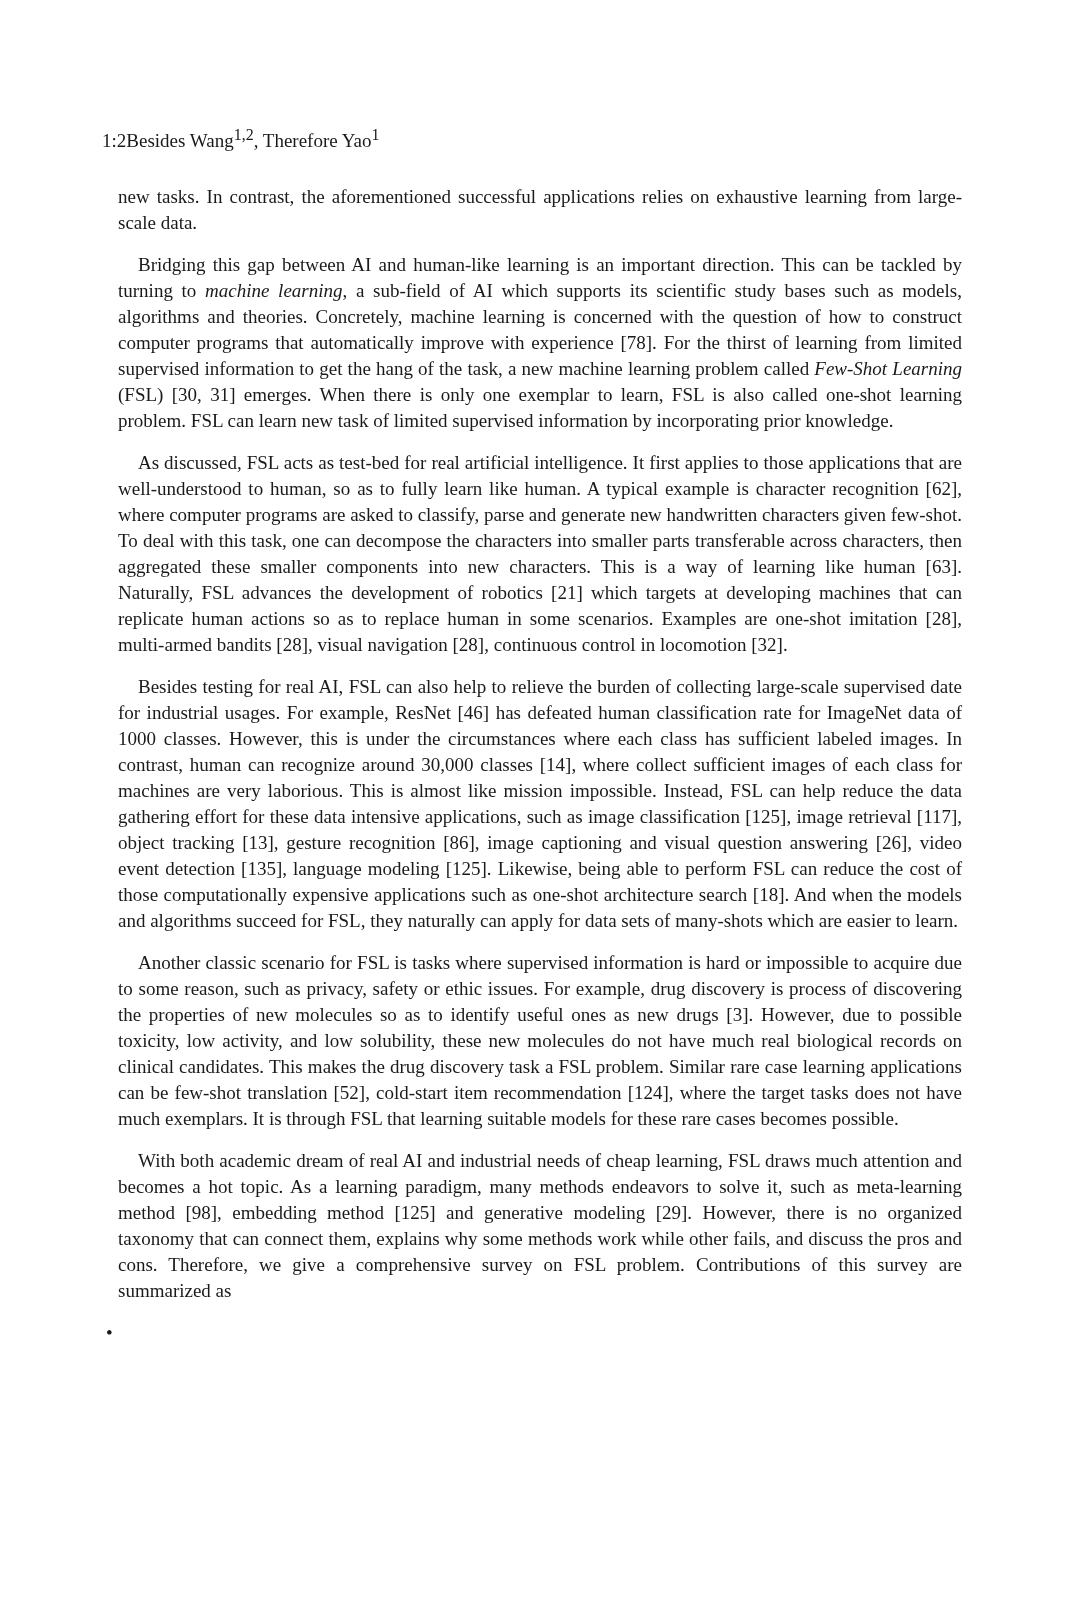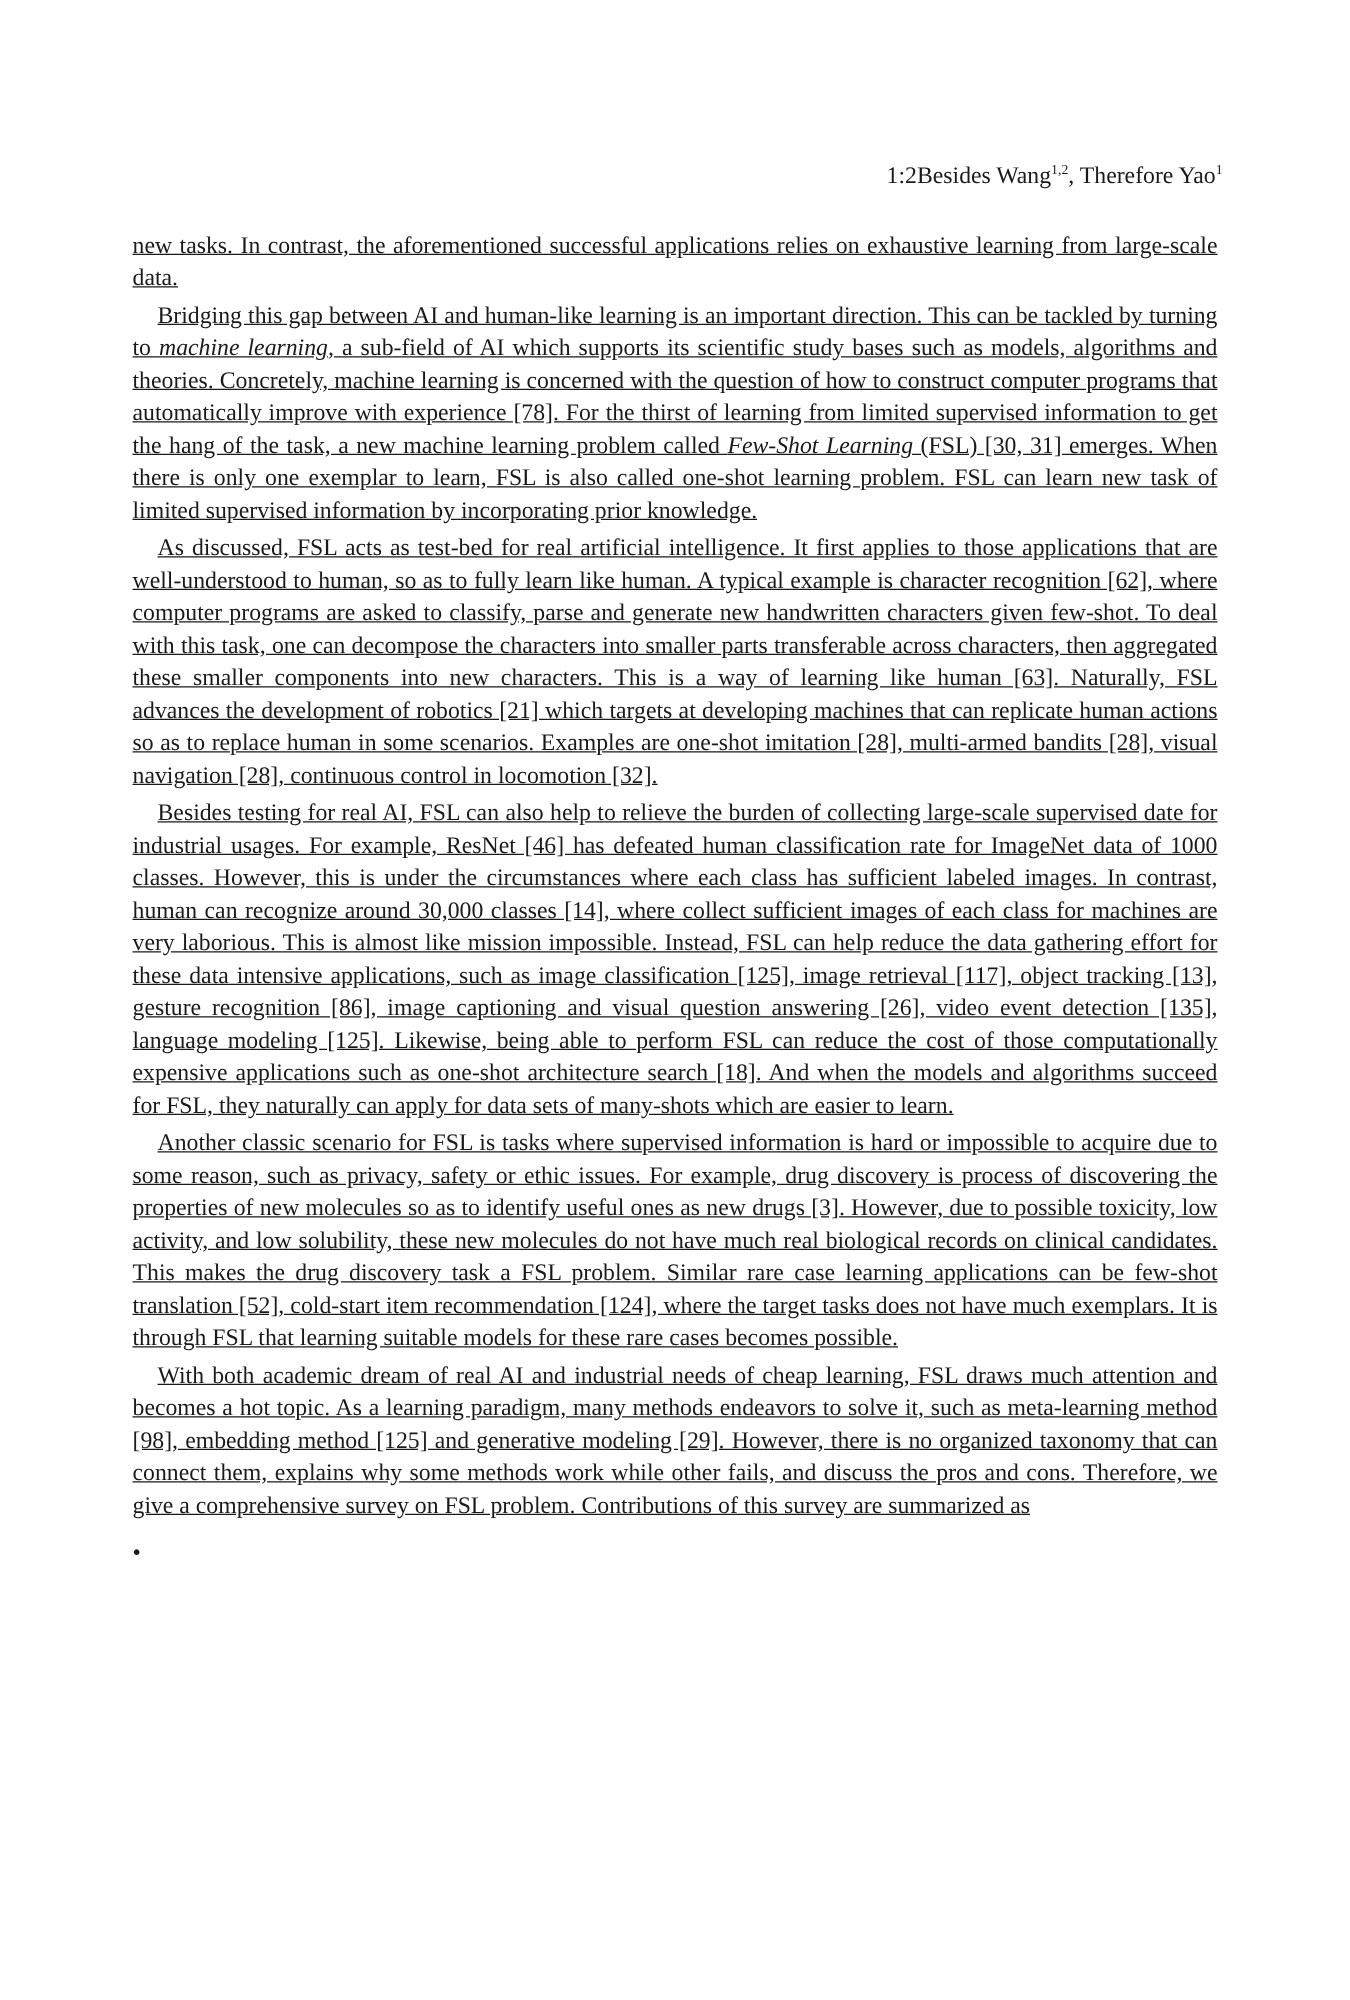--- a/index.html
+++ b/index.html
@@ -16,41 +16,40 @@
       color: #1a1a1a;
     }
     .page {
       position: absolute;
       left: 102px;
       top: 128px;
       width: 876px;
     }
     .running-head {
       display: flex;
-      justify-content: flex-end;
+      justify-content: flex-start;
       align-items: baseline;
       font-size: 19px;
       line-height: 26px;
       height: 26px;
       margin-bottom: 30px;
     }
     .running-head sup {
-      font-size: 11px;
+      font-size: 16px;
       line-height: 0;
       vertical-align: 7px;
     }
     .body-text {
       font-size: 19px;
       line-height: 26px;
       text-align: justify;
       hyphens: manual;
     }
     .body-text p {
-      margin: 4px;
-      text-decoration: underline;
+      margin: 16px;
     }
     .body-text p.indent {
       text-indent: 20px;
     }
     .body-text em {
       font-style: italic;
     }
     .contrib-list {
       list-style: none;
       margin: 12px 0 0 0;

